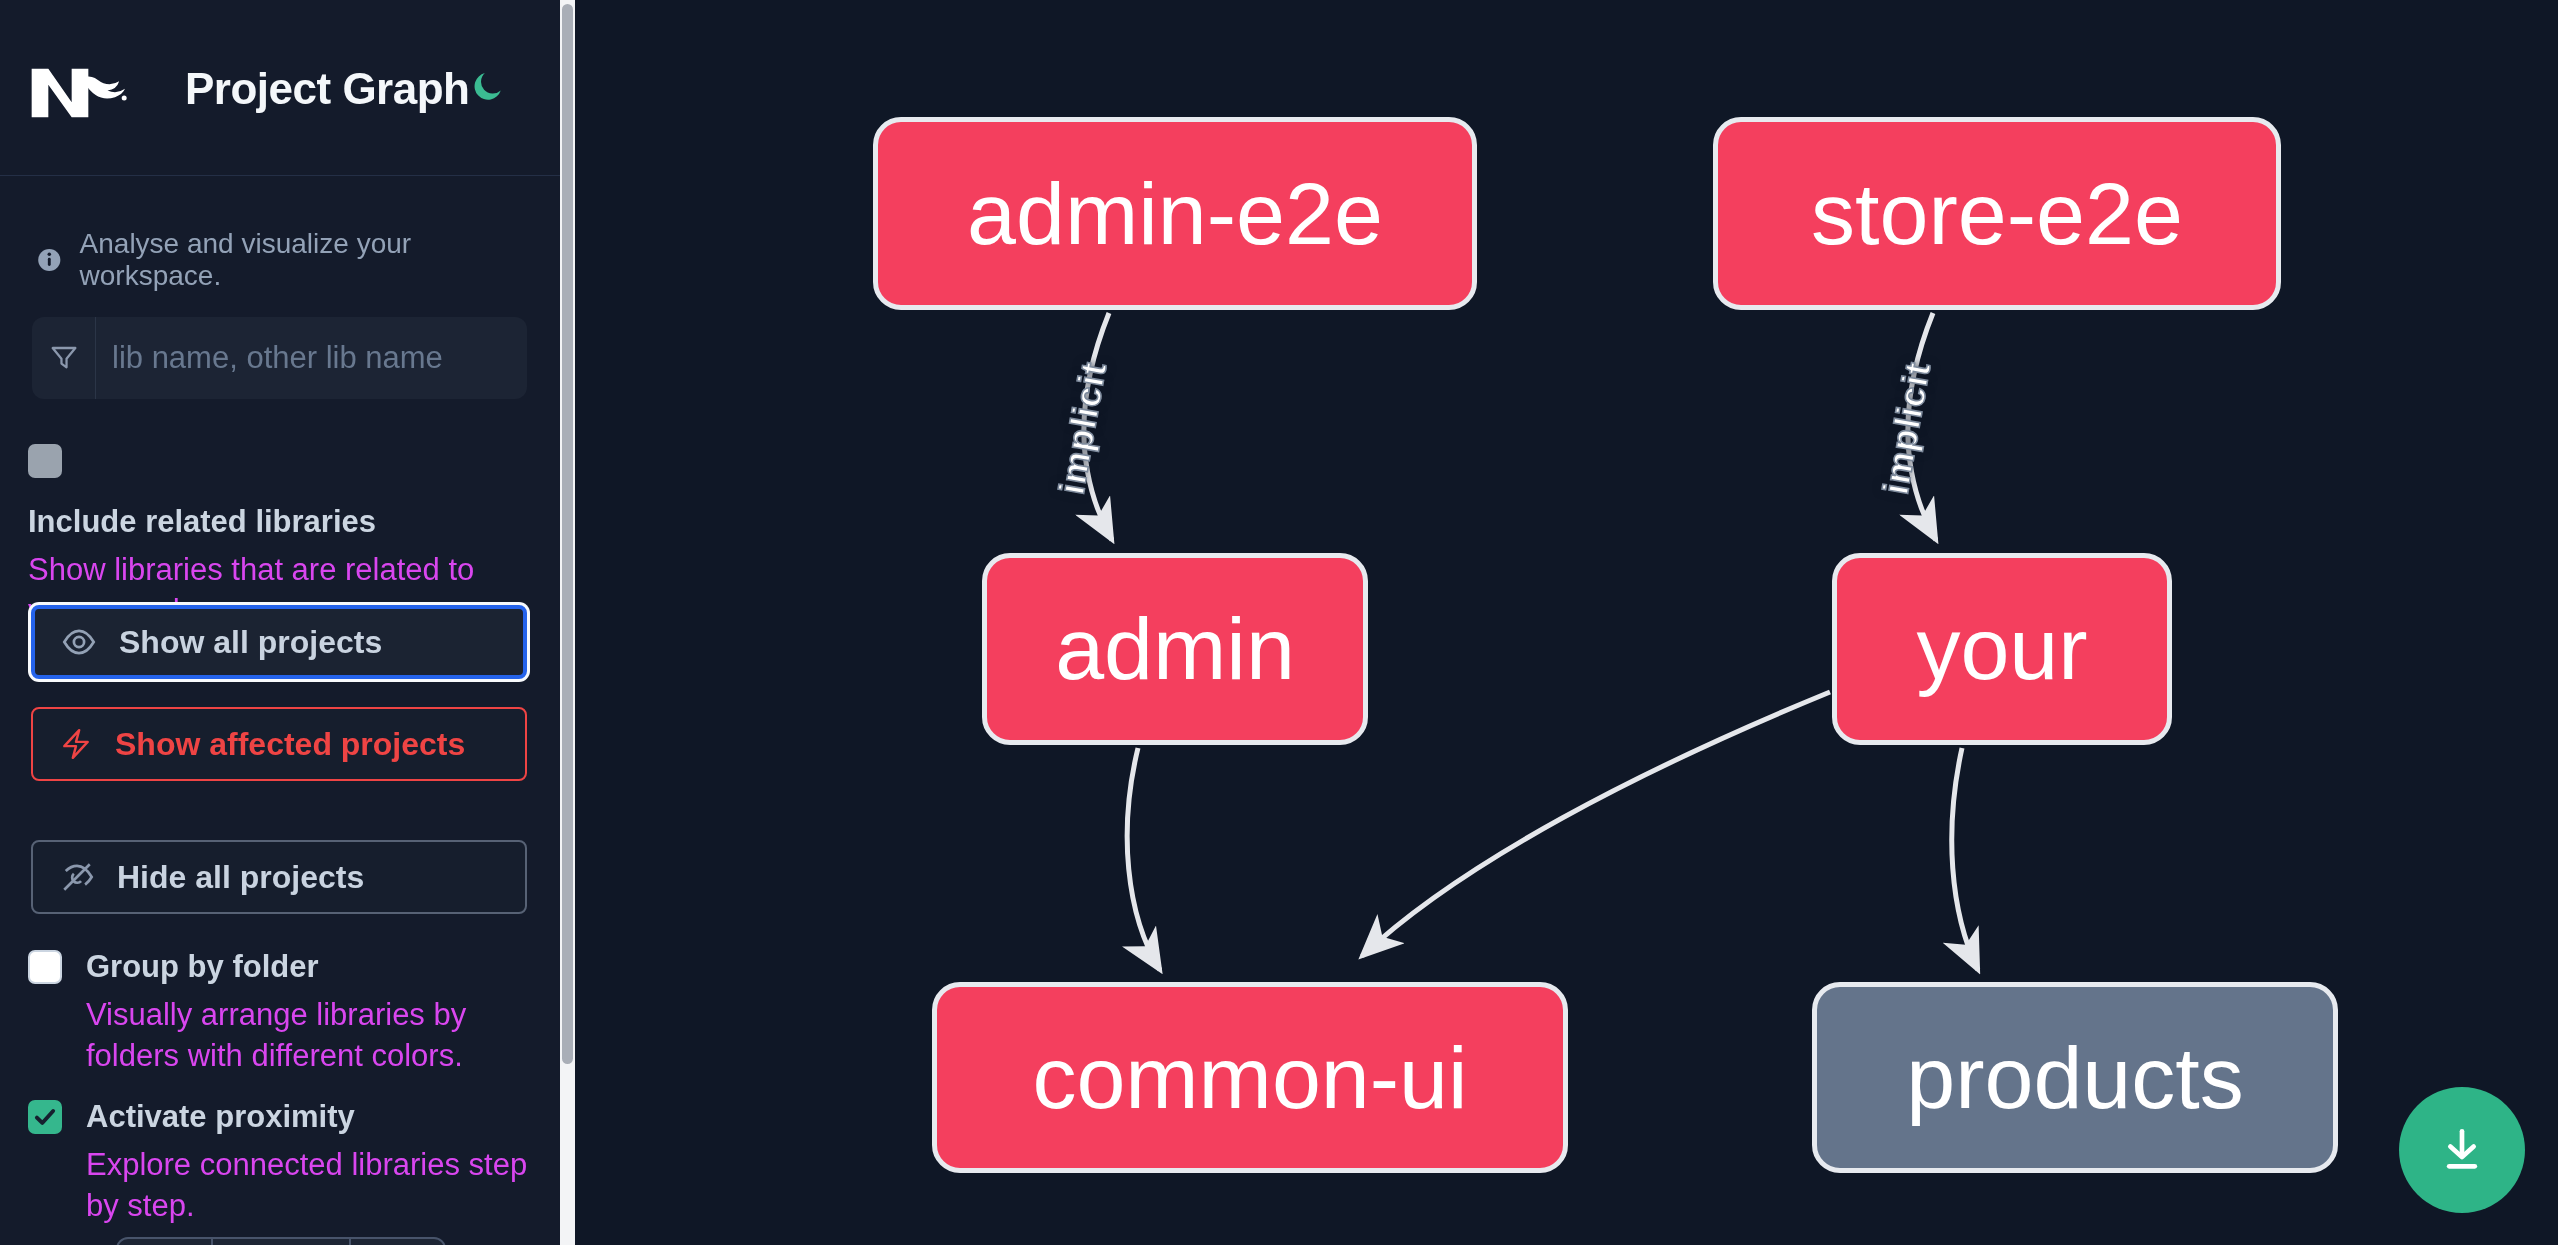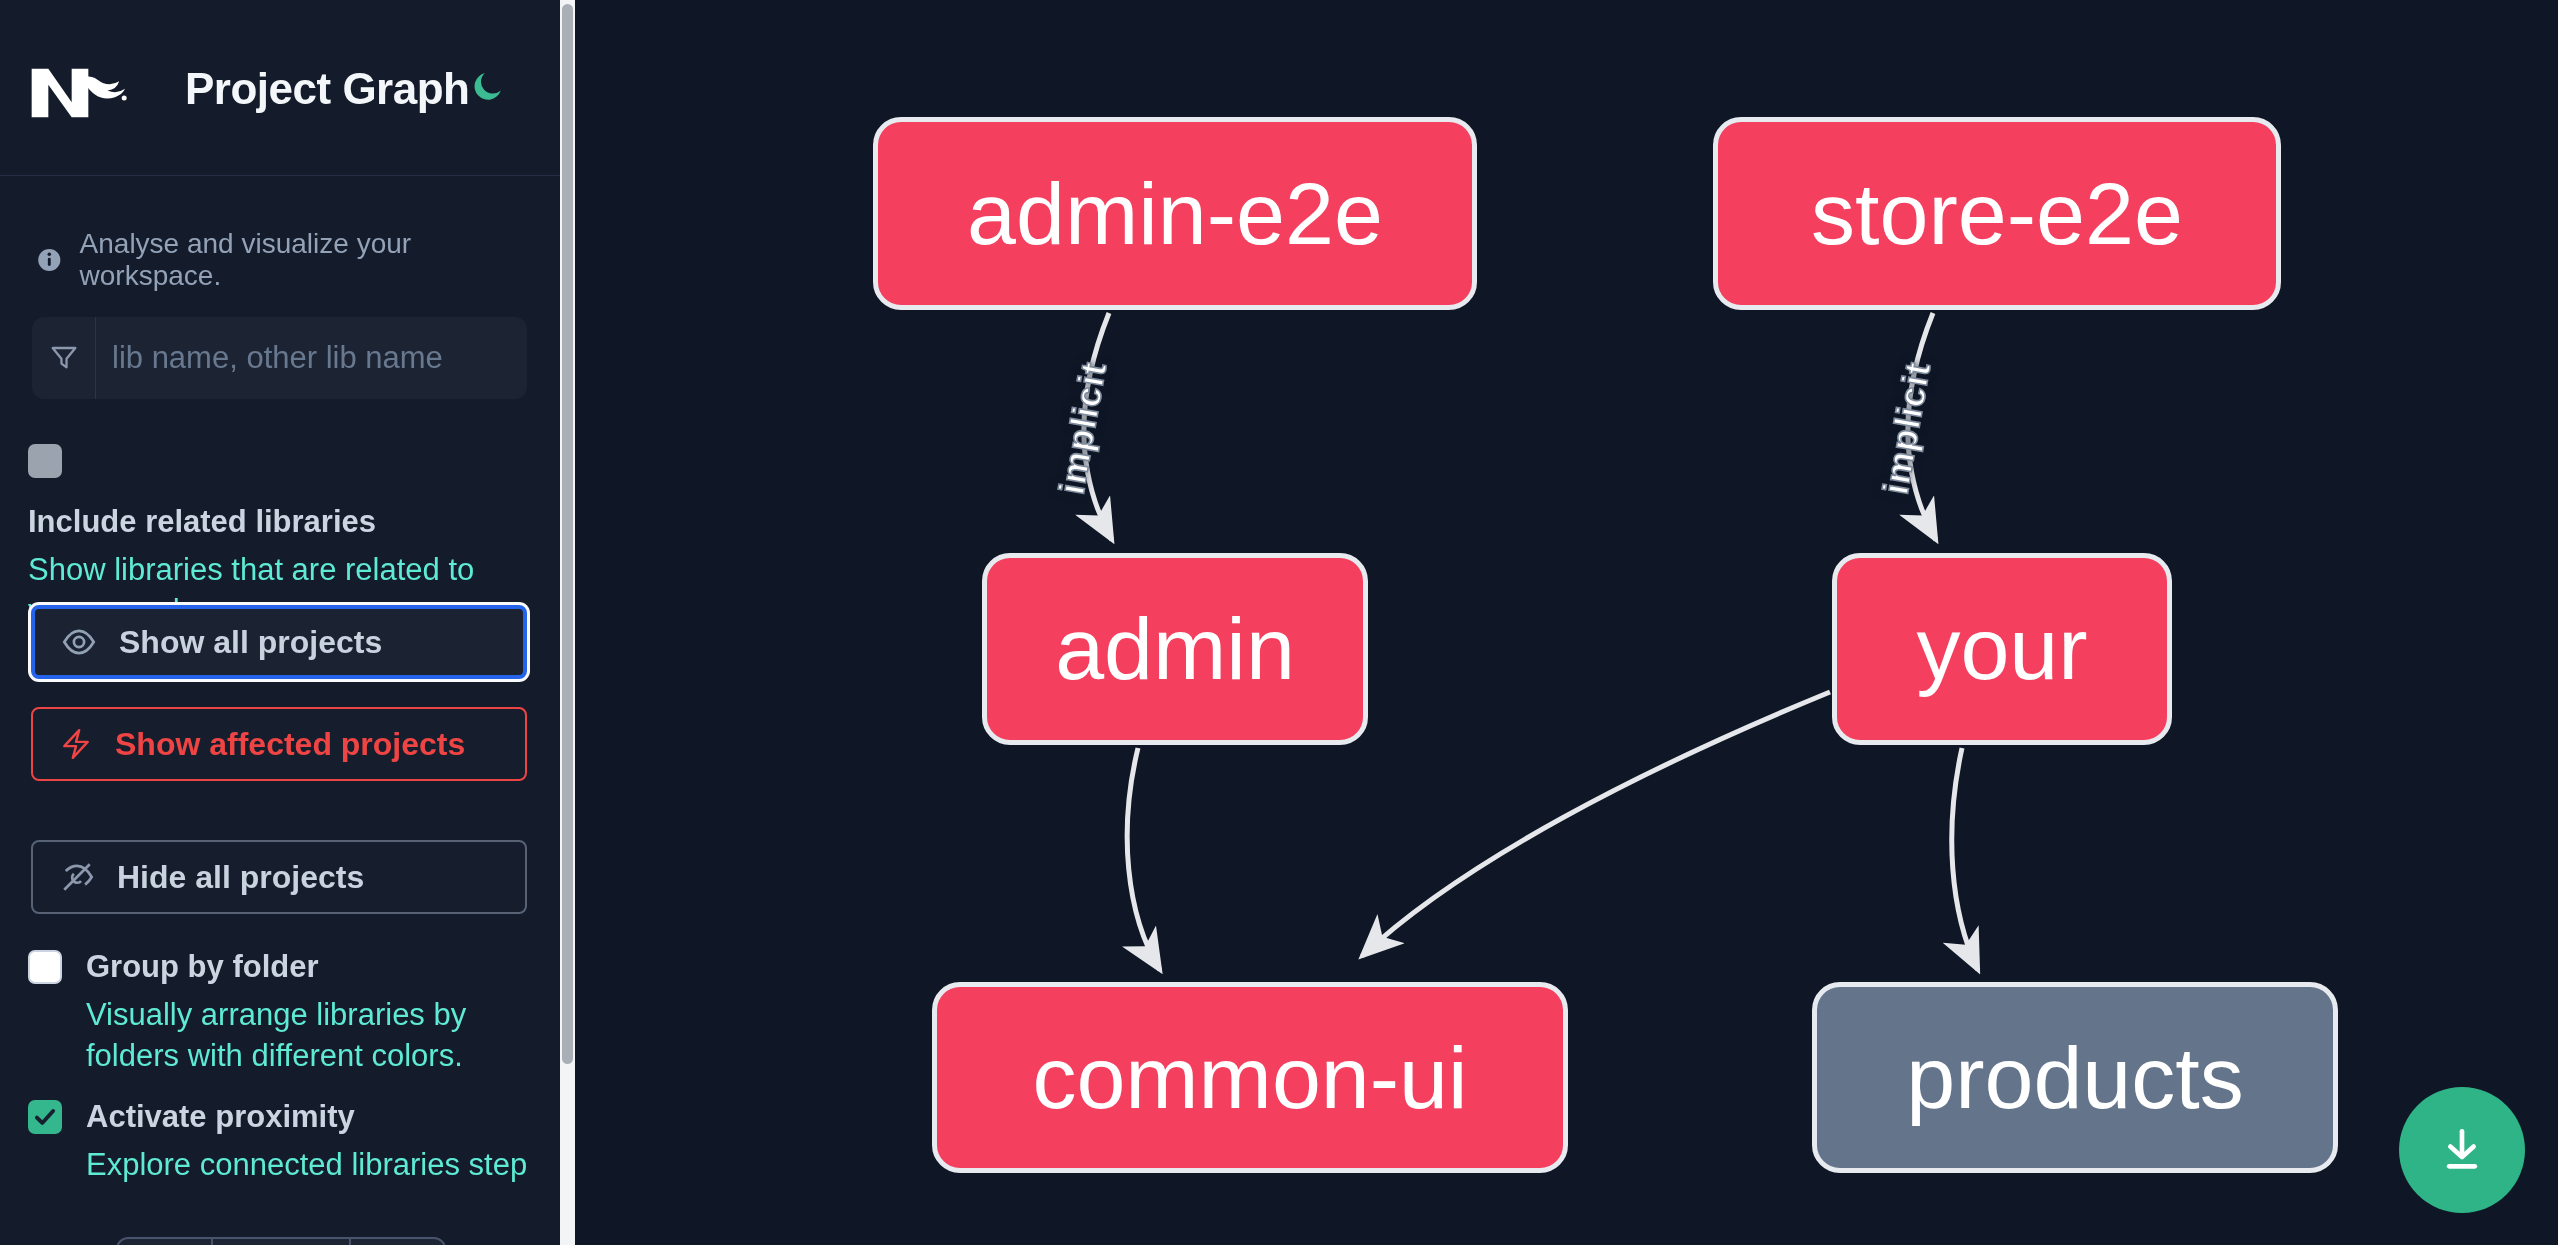--- a/index.html
+++ b/index.html
@@ -64,21 +64,21 @@
   }
   #search-box input::placeholder { color:#68788f; opacity:1; }
 
   .opt-block { position:absolute; left:28px; width:500px; display:flex; gap:24px; }
   .cb { width:34px; height:34px; border-radius:7px; flex:0 0 auto; margin-top:3px; cursor:pointer;
         display:flex; align-items:center; justify-content:center; }
   .cb-gray  { background:#9aa3ae; }
   .cb-white { background:#ffffff; border:2px solid #cbd5e1; }
   .cb-green { background:#35b78d; }
   .opt-label { font-size:31px; font-weight:700; color:#cbd5e1; line-height:40px; }
-  .opt-desc  { font-size:31px; color:#5eead4; line-height:41px; margin-top:7px; }
+  .opt-desc  { font-size:31px; color:#d946ef; line-height:41px; margin-top:7px; }
 
   .side-btn {
     position:absolute; left:31px; width:496px; height:74px;
     display:flex; align-items:center; gap:22px; padding-left:26px;
     border-radius:8px; background:#161e2d; cursor:pointer;
     font-size:32px; font-weight:600; color:#c9d3e0;
   }
   #btn-show-all {
     top:605px; background:#1b2332; border:4px solid #2563eb;
     box-shadow:0 0 0 3px #f8fafc;
@@ -219,20 +219,21 @@
   <div class="opt-block" id="block-proximity">
     <div class="cb cb-green">
       <svg width="26" height="26" viewBox="0 0 24 24" fill="none" stroke="#16202f" stroke-width="3.6" stroke-linecap="round" stroke-linejoin="round">
         <polyline points="4.5,12.5 9.5,17.5 19.5,6.5"></polyline>
       </svg>
     </div>
     <div>
       <div class="opt-label">Activate proximity</div>
       <div class="opt-desc">
         <div>Explore connected libraries step</div>
+        <div>by step.</div>
       </div>
     </div>
   </div>
 
   <div id="segmented">
     <div class="seg"></div>
     <div class="seg seg-mid"></div>
     <div class="seg"></div>
   </div>
 

